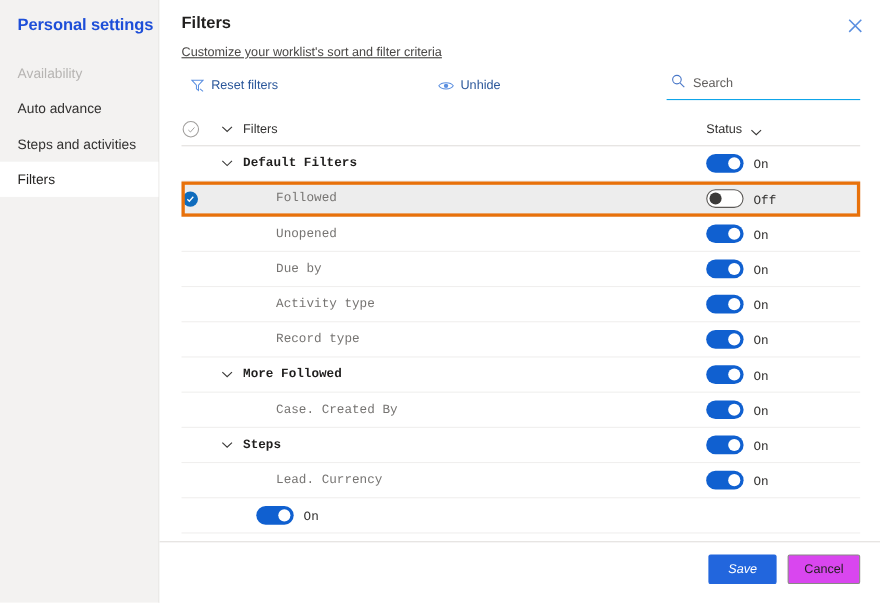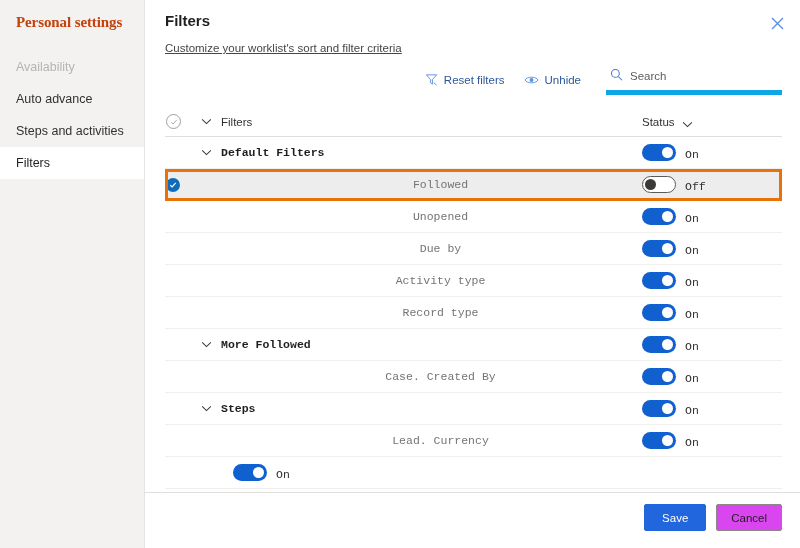--- a/index.html
+++ b/index.html
@@ -23,24 +23,23 @@
     width: 145px;
     height: 548px;
     background: #f3f2f1;
     border-right: 1px solid #e6e4e2;
     flex: 0 0 145px;
     position: relative;
   }
   .sidebar-title {
     font-size: 15px;
     font-weight: 600;
-    color: #c2410c;
+    color: #1d4ed8;
     padding: 14px 0 0 16px;
     letter-spacing: -0.1px;
-    font-family: Liberation Serif, serif;
   }
   .sidebar-nav { margin-top: 20px; }
   .sidebar-item {
     height: 32px;
     display: flex;
     align-items: center;
     padding-left: 16px;
     font-size: 12.5px;
     color: #323130;
     cursor: pointer;
@@ -86,23 +85,23 @@
     display: flex; align-items: center; justify-content: center;
     cursor: pointer;
     background: none; border: none; padding: 0;
   }
   .close-btn svg { display: block; }
 
   
   .commandbar {
     display: flex;
     align-items: center;
-    justify-content: flex-end;
+    justify-content: space-between;
     padding: 10px 18px 0 20px;
-    gap: 3px;
+    gap: 16px;
     flex: 0 0 auto;
   }
   .cmd-btn {
     display: flex;
     align-items: center;
     gap: 6px;
     font-size: 11.5px;
     color: #2b579a;
     background: none;
     border: none;
@@ -110,21 +109,21 @@
     cursor: pointer;
     font-family: "Liberation Sans", sans-serif;
     white-space: nowrap;
   }
   .cmd-btn .glyph { display: flex; align-items: center; }
   .search-wrap {
     display: flex;
     align-items: center;
     gap: 7px;
     margin-left: 14px;
-    border-bottom: 5px solid #0ea5e9;
+    border-bottom: 1px solid #0ea5e9;
     padding: 3px 2px 5px 4px;
     width: 176px;
   }
   .search-input {
     border: none;
     outline: none;
     font-size: 11.5px;
     color: #323130;
     background: transparent;
     font-family: "Liberation Sans", sans-serif;
@@ -174,21 +173,21 @@
     gap: 9px;
     margin-left: 12px;
   }
   .col-status.header {
     color: #323130;
     gap: 7px;
   }
 
   
   .lvl-group .col-name { padding-left: 0px; font-weight: 600; color: #201f1e; }
-  .lvl-child .col-name { padding-left: 30px; color: #767472; text-align: center; }
+  .lvl-child .col-name { padding-left: 30px; color: #767472; }
 
   
   .row.selected {
     background: #ededed;
   }
   .highlight-box {
     position: absolute;
     left: 0px;
     right: 0px;
     top: 0px;
@@ -252,20 +251,21 @@
     font-size: 11.5px;
     font-family: "Liberation Sans", sans-serif;
     border-radius: 2px;
     cursor: pointer;
     padding: 0 14px;
   }
   .btn-primary {
     background: #2266dd;
     color: #ffffff;
     border: 1px solid #2266dd;
+    font-style: italic;
   }
   .btn-secondary {
     background: #d946ef;
     color: #201f1e;
     border: 1px solid #8a8886;
   }
 </style>
 </head>
 <body>
 

